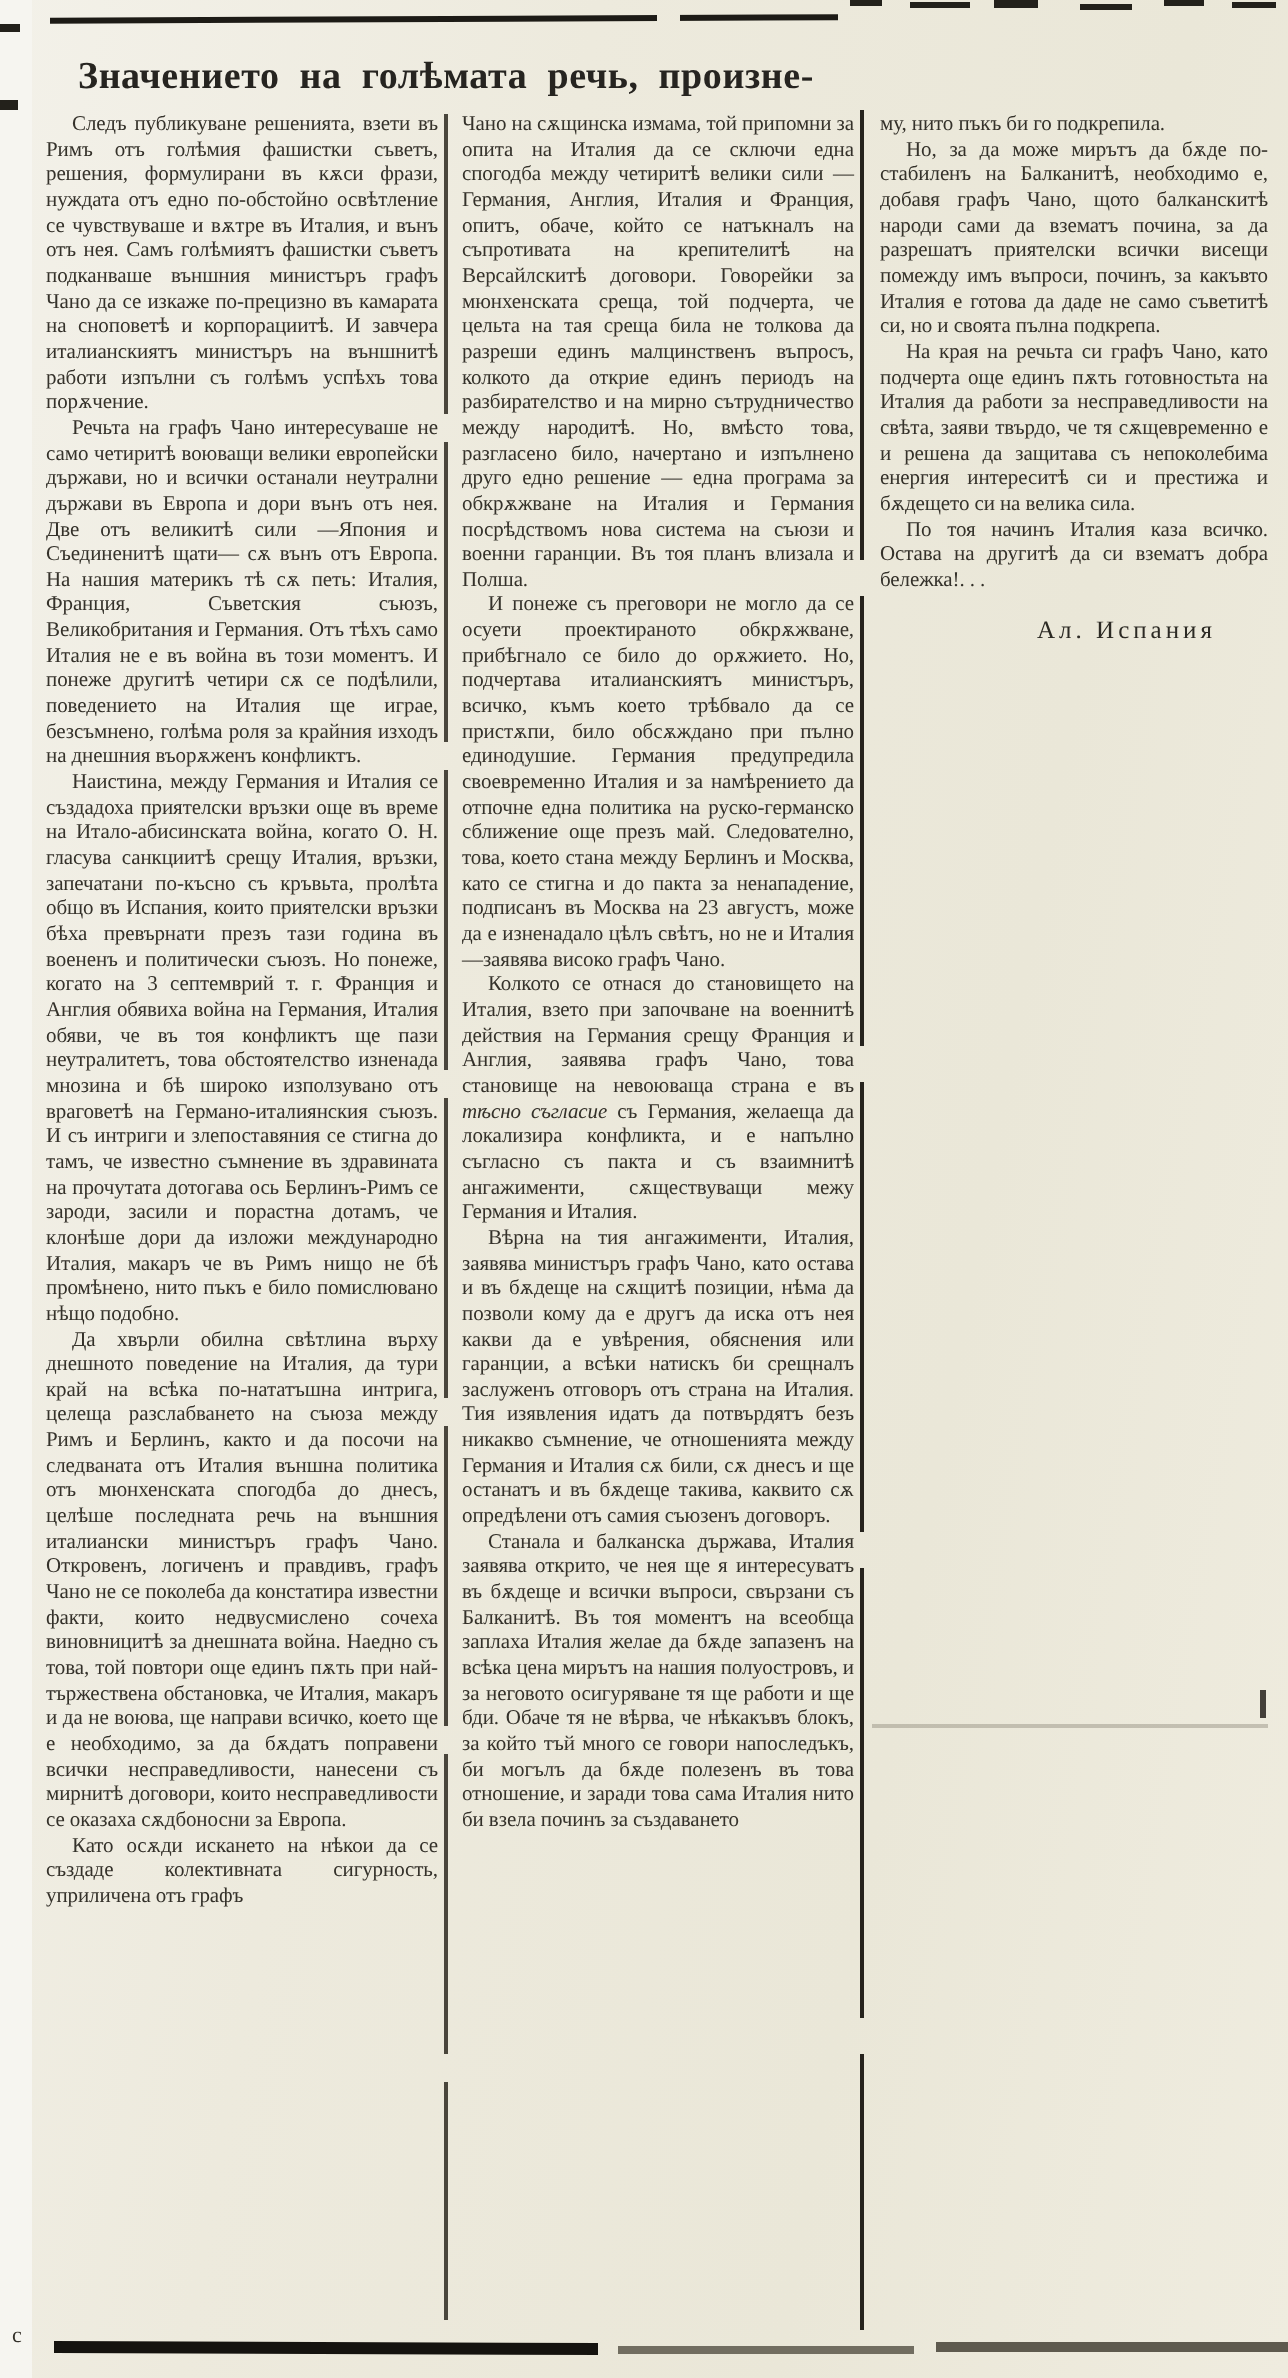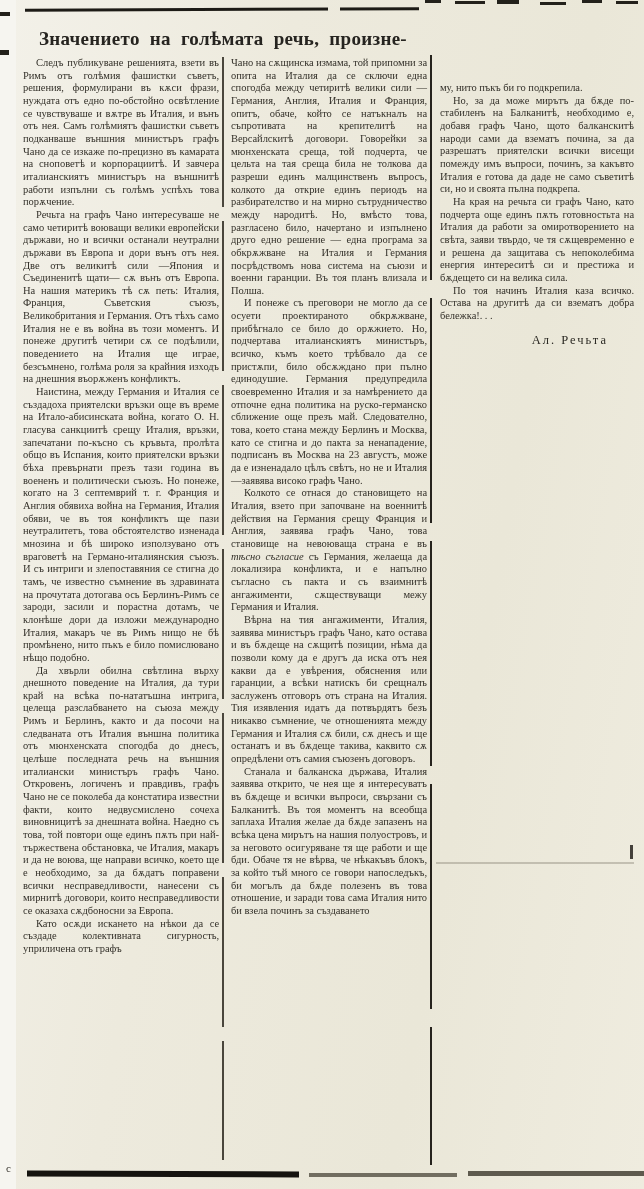--- a/index.html
+++ b/index.html
@@ -27,21 +27,21 @@
     text-align:center;letter-spacing:0.3px;word-spacing:5px;
     color:#262420;
   }
   .col{
     position:absolute;top:57px;width:196px;
     font-size:10.5px;line-height:12.65px;
     text-align:justify;letter-spacing:-0.05px;
   }
   .col1{left:23px;}
   .col2{left:231px;}
-  .col3{left:440px;width:194px;margin-top:25px;}
+  .col3{left:440px;width:194px;}
   .para{margin:0;text-indent:13px;}
   .para.cont{text-indent:0;}
   .em{font-style:italic;margin-top:16px;}
   .signature{
     margin-top:12px;text-align:right;padding-right:26px;
     font-size:12.5px;letter-spacing:2px;color:#2c2a24;
   }
   .divider-left{
     position:absolute;left:222px;top:57px;width:1.5px;height:1103px;
     background:repeating-linear-gradient(180deg,#4a463c 0px,#4a463c 150px,rgba(0,0,0,0) 150px,rgba(0,0,0,0) 164px);
@@ -112,23 +112,23 @@
     <p class="para cont">Чано на сѫщинска измама, той припомни за опита на Италия да се сключи една спогодба между четиритѣ велики сили — Германия, Англия, Италия и Франция, опитъ, обаче, който се натъкналъ на съпротивата на крепителитѣ на Версайлскитѣ договори. Говорейки за мюнхенската среща, той подчерта, че цельта на тая среща била не толкова да разреши единъ малцинственъ въпросъ, колкото да открие единъ периодъ на разбирателство и на мирно сътрудничество между народитѣ. Но, вмѣсто това, разгласено било, начертано и изпълнено друго едно решение — една програма за обкрѫжване на Италия и Германия посрѣдствомъ нова система на съюзи и военни гаранции. Въ тоя планъ влизала и Полша.</p>
     <p class="para">И понеже съ преговори не могло да се осуети проектираното обкрѫжване, прибѣгнало се било до орѫжието. Но, подчертава италианскиятъ министъръ, всичко, къмъ което трѣбвало да се пристѫпи, било обсѫждано при пълно единодушие. Германия предупредила своевременно Италия и за намѣрението да отпочне една политика на руско-германско сближение още презъ май. Следователно, това, което стана между Берлинъ и Москва, като се стигна и до пакта за ненападение, подписанъ въ Москва на 23 августъ, може да е изненадало цѣлъ свѣтъ, но не и Италия—заявява високо графъ Чано.</p>
     <p class="para"><span>Колкото се отнася до становището на Италия, взето при започване на военнитѣ действия на Германия срещу Франция и Англия, заявява графъ Чано, това становище на невоюваща страна е въ </span><span class="em">тѣсно съгласие</span><span> съ Германия, желаеща да локализира конфликта, и е напълно съгласно съ пакта и съ взаимнитѣ ангажименти, сѫществуващи межу Германия и Италия.</span></p>
     <p class="para">Вѣрна на тия ангажименти, Италия, заявява министъръ графъ Чано, като остава и въ бѫдеще на сѫщитѣ позиции, нѣма да позволи кому да е другъ да иска отъ нея какви да е увѣрения, обяснения или гаранции, а всѣки натискъ би срещналъ заслуженъ отговоръ отъ страна на Италия. Тия изявления идатъ да потвърдятъ безъ никакво съмнение, че отношенията между Германия и Италия сѫ били, сѫ днесъ и ще останатъ и въ бѫдеще такива, каквито сѫ опредѣлени отъ самия съюзенъ договоръ.</p>
     <p class="para">Станала и балканска държава, Италия заявява открито, че нея ще я интересуватъ въ бѫдеще и всички въпроси, свързани съ Балканитѣ. Въ тоя моментъ на всеобща заплаха Италия желае да бѫде запазенъ на всѣка цена мирътъ на нашия полуостровъ, и за неговото осигуряване тя ще работи и ще бди. Обаче тя не вѣрва, че нѣкакъвъ блокъ, за който тъй много се говори напоследъкъ, би могълъ да бѫде полезенъ въ това отношение, и заради това сама Италия нито би взела починъ за създаването</p>
   </div>
 
   <div class="col col3">
     <p class="para cont">му, нито пъкъ би го подкрепила.</p>
     <p class="para">Но, за да може мирътъ да бѫде по-стабиленъ на Балканитѣ, необходимо е, добавя графъ Чано, щото балканскитѣ народи сами да взематъ почина, за да разрешатъ приятелски всички висещи помежду имъ въпроси, починъ, за какъвто Италия е готова да даде не само съветитѣ си, но и своята пълна подкрепа.</p>
-    <p class="para">На края на речьта си графъ Чано, като подчерта още единъ пѫть готовностьта на Италия да работи за омиротворението на свѣта, заяви твърдо, че тя сѫщевременно е и решена да защитава съ непоколебима енергия интереситѣ си и престижа и бѫдещето си на велика сила.</p>
+    <p class="para">На края на речьта си графъ Чано, като подчерта още единъ пѫть готовностьта на Италия да работи за несправедливости на свѣта, заяви твърдо, че тя сѫщевременно е и решена да защитава съ непоколебима енергия интереситѣ си и престижа и бѫдещето си на велика сила.</p>
     <p class="para">По тоя начинъ Италия каза всичко. Остава на другитѣ да си взематъ добра бележка!. . .</p>
-    <div class="signature">Ал. Речьта</div>
+    <div class="signature">Ал. Испания</div>
   </div>
 
   <div class="crease"></div>
   <div class="right-tick"></div>
 
   <div class="bottom-artifact">с</div>
   <div class="bar-dark"></div>
   <div class="bar-mid"></div>
   <div class="bar-right"></div>
 

